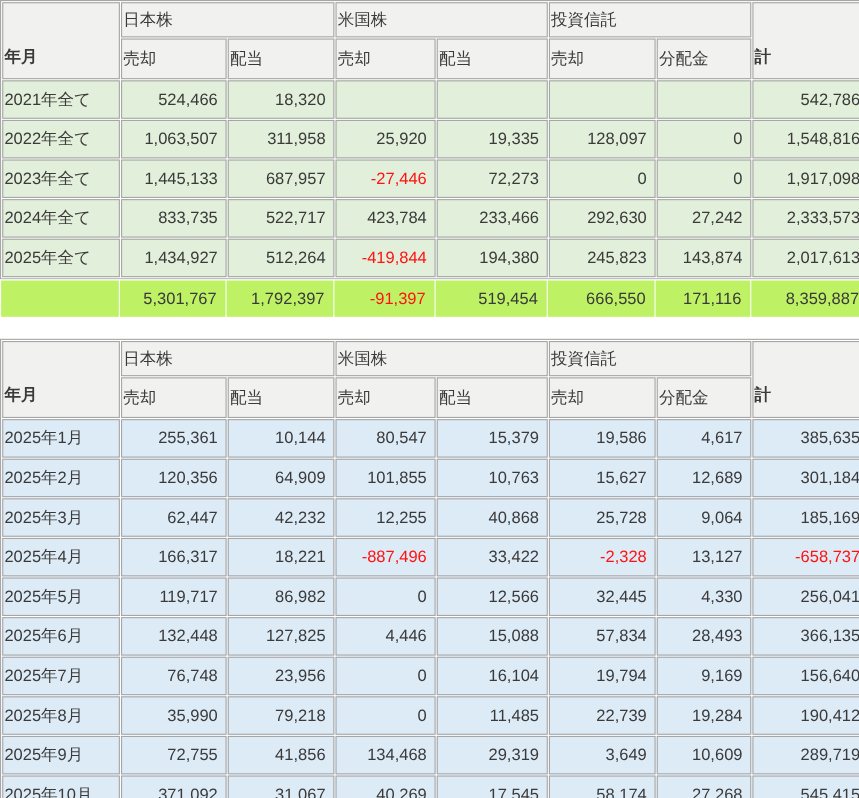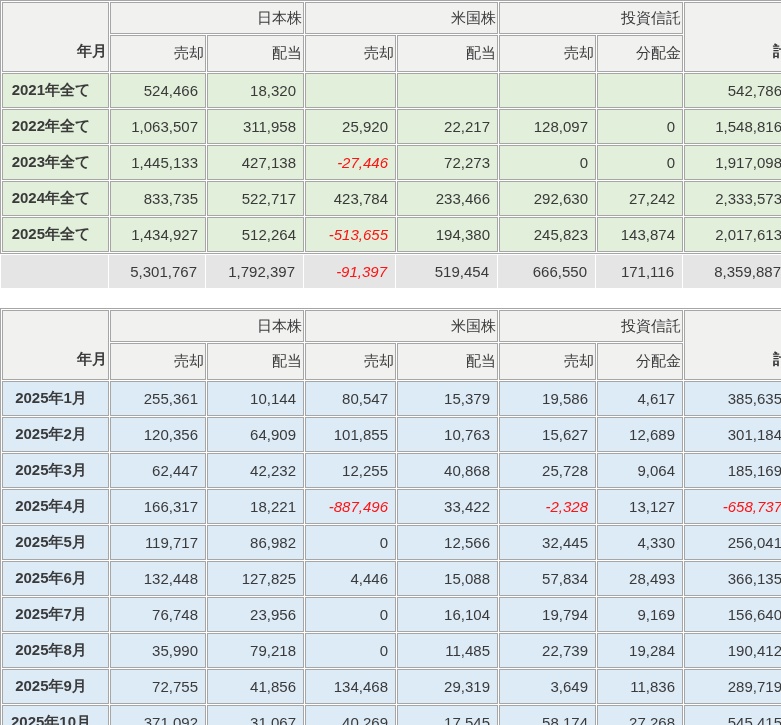--- a/index.html
+++ b/index.html
@@ -36,53 +36,52 @@
     overflow: hidden;
     white-space: nowrap;
     vertical-align: middle;
     font-weight: normal;
   }
   .bordered th, .bordered td {
     border: 1px solid var(--border);
   }
   th {
     background: var(--header_fill);
-    text-align: right;
+    text-align: left;
   }
   tr.group-row th { height: 32px; }
   tr.sub-row th   { height: 37px; }
   th.span-head {
     vertical-align: bottom;
     padding-bottom: 10px;
     font-weight: bold;
   }
   tbody td { height: 35px; }
   td.ym {
-    text-align: center;
+    text-align: left;
     padding-right: 10px;
-    font-weight: bold;
   }
   td.num {
     text-align: right;
     padding-right: 7px;
   }
   table.yearly tbody td  { background: var(--green_fill); }
   table.monthly tbody td { background: var(--blue_fill); }
   table.totals {
     margin: 0;
   }
   table.totals td {
     border: 1px solid transparent;
-    background: #e5e5e5;
+    background: #bef264;
     height: 33px;
   }
   table.monthly {
     margin-top: 19px;
   }
-  .neg { color: var(--negative); font-style: italic; }
+  .neg { color: var(--negative); }
 </style>
 </head>
 <body>
 
 <table class="bordered yearly">
   <colgroup>
     <col style="width:107px">
       <col style="width:96px">
       <col style="width:97px">
       <col style="width:91px">
@@ -118,50 +117,50 @@
       <td class="num"></td>
       <td class="num"></td>
       <td class="num"></td>
       <td class="num">542,786</td>
     </tr>
       <tr>
       <td class="ym">2022年全て</td>
       <td class="num">1,063,507</td>
       <td class="num">311,958</td>
       <td class="num">25,920</td>
-      <td class="num">22,217</td>
+      <td class="num">19,335</td>
       <td class="num">128,097</td>
       <td class="num">0</td>
       <td class="num">1,548,816</td>
     </tr>
       <tr>
       <td class="ym">2023年全て</td>
       <td class="num">1,445,133</td>
-      <td class="num">427,138</td>
+      <td class="num">687,957</td>
       <td class="num neg">-27,446</td>
       <td class="num">72,273</td>
       <td class="num">0</td>
       <td class="num">0</td>
       <td class="num">1,917,098</td>
     </tr>
       <tr>
       <td class="ym">2024年全て</td>
       <td class="num">833,735</td>
       <td class="num">522,717</td>
       <td class="num">423,784</td>
       <td class="num">233,466</td>
       <td class="num">292,630</td>
       <td class="num">27,242</td>
       <td class="num">2,333,573</td>
     </tr>
       <tr>
       <td class="ym">2025年全て</td>
       <td class="num">1,434,927</td>
       <td class="num">512,264</td>
-      <td class="num neg">-513,655</td>
+      <td class="num neg">-419,844</td>
       <td class="num">194,380</td>
       <td class="num">245,823</td>
       <td class="num">143,874</td>
       <td class="num">2,017,613</td>
     </tr>
     </tbody>
 </table>
 
 <table class="totals">
   <colgroup>
@@ -298,21 +297,21 @@
       <td class="num">19,284</td>
       <td class="num">190,412</td>
     </tr>
       <tr>
       <td class="ym">2025年9月</td>
       <td class="num">72,755</td>
       <td class="num">41,856</td>
       <td class="num">134,468</td>
       <td class="num">29,319</td>
       <td class="num">3,649</td>
-      <td class="num">11,836</td>
+      <td class="num">10,609</td>
       <td class="num">289,719</td>
     </tr>
       <tr>
       <td class="ym">2025年10月</td>
       <td class="num">371,092</td>
       <td class="num">31,067</td>
       <td class="num">40,269</td>
       <td class="num">17,545</td>
       <td class="num">58,174</td>
       <td class="num">27,268</td>

